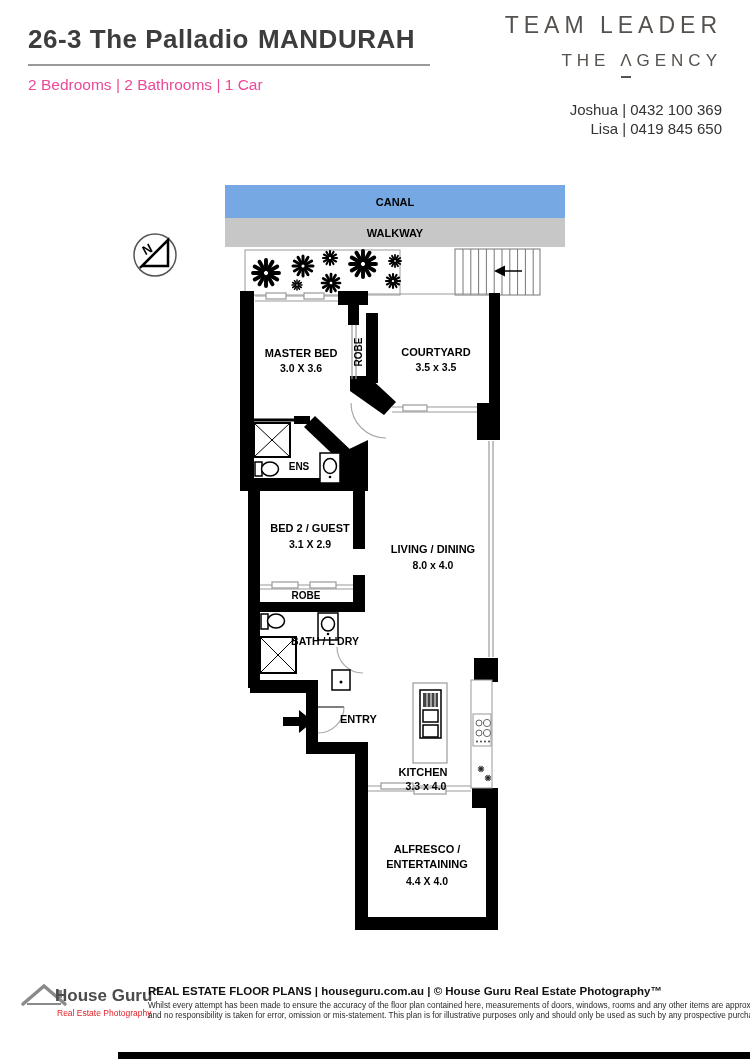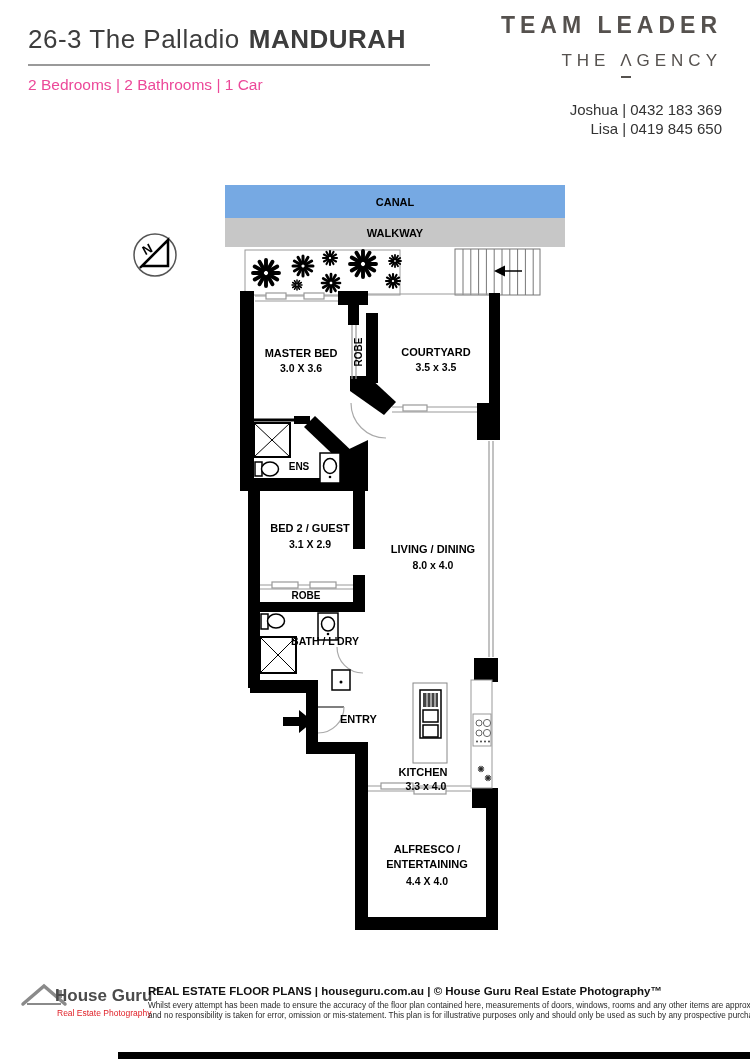--- a/index.html
+++ b/index.html
@@ -1,27 +1,27 @@
 <!DOCTYPE html>
 <html><head>
 <meta charset="utf-8">
 <style>
   html,body{margin:0;padding:0;}
   body{width:750px;height:1060px;position:relative;background:#fff;overflow:hidden;
        font-family:"Liberation Sans",sans-serif;-webkit-font-smoothing:antialiased;}
   .abs{position:absolute;}
   
   .title{left:28px;top:24px;font-size:26px;color:#3d3d3d;white-space:nowrap;}
-  .title .light{font-weight:400;letter-spacing:.5px;margin-top:43px;}
+  .title .light{font-weight:700;letter-spacing:.5px;margin-top:43px;}
   .title .bold{font-weight:700;margin-left:9px;letter-spacing:.5px;}
   .title-rule{left:28px;top:64px;width:402px;height:1.5px;background:#9a9a9a;}
   .specs{left:28px;top:76px;font-size:15.5px;color:#ec4899;}
   
   .agency{right:28px;top:12px;text-align:right;color:#55514e;}
-  .agency .l1{font-size:23px;letter-spacing:5px;font-weight:700;text-align:center;}
+  .agency .l1{font-size:23px;letter-spacing:5px;font-weight:400;text-align:center;}
   .agency .l2{font-size:17px;letter-spacing:5px;font-weight:400;margin-top:12px;}
   .lambda{position:relative;display:inline-block;}
   .lambda::after{content:"";position:absolute;left:1px;right:6px;bottom:-7px;height:2.5px;background:currentColor;}
   .contacts{right:28px;top:100px;text-align:right;font-size:15px;color:#333;line-height:19px;}
   
   .brand-name{left:55px;top:986px;font-size:17px;font-weight:700;color:#4b4b4b;white-space:nowrap;}
   .brand-name sup{font-size:8px;}
   .brand-sub{left:57px;top:1008px;font-size:8.5px;font-weight:400;color:#e02128;white-space:nowrap;}
   .foot-bold{left:148px;top:985px;font-size:11.5px;font-weight:700;color:#111;white-space:nowrap;}
   .foot-disc{left:148px;top:1001px;width:600px;font-size:8.2px;line-height:9.6px;color:#2a2a2a;}
@@ -36,21 +36,21 @@
   <span class="light">26-3 The Palladio</span><span class="bold">MANDURAH</span>
 </div>
 <div class="abs title-rule"></div>
 <div class="abs specs">2 Bedrooms | 2 Bathrooms | 1 Car</div>
 
 <div class="abs agency">
   <div class="l1">TEAM LEADER</div>
   <div class="l2"><span>THE </span><span class="lambda">Λ</span><span>GENCY</span></div>
 </div>
 <div class="abs contacts">
-  <div>Joshua | 0432 183 369</div>
+  <div>Joshua | 0432 100 369</div>
   <div>Lisa | 0419 845 650</div>
 </div>
 
 <svg class="abs" style="left:0;top:0;" width="750" height="1060" viewBox="0 0 750 1060">
   <defs>
     <g id="burst" stroke="#000" stroke-width="3" stroke-linecap="round">
       <line x1="3" y1="0" x2="10" y2="0"></line>
         <line x1="2.6" y1="1.5" x2="8.66" y2="5"></line>
       <line x1="1.5" y1="2.6" x2="5" y2="8.66"></line>
         <line x1="0" y1="3" x2="0" y2="10"></line>

